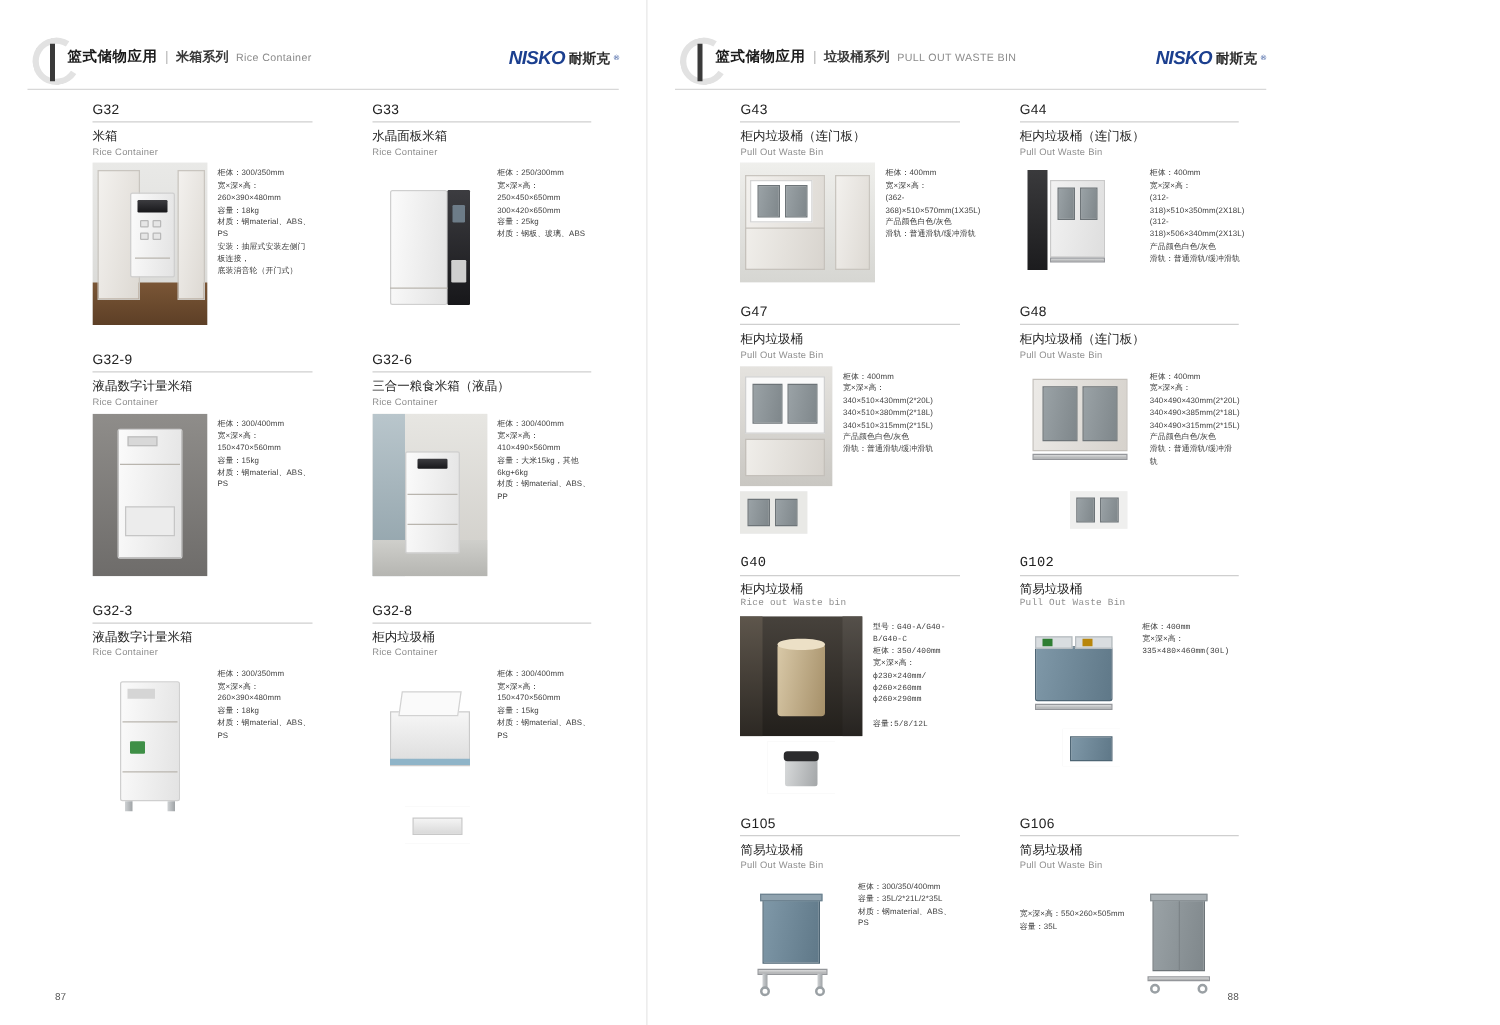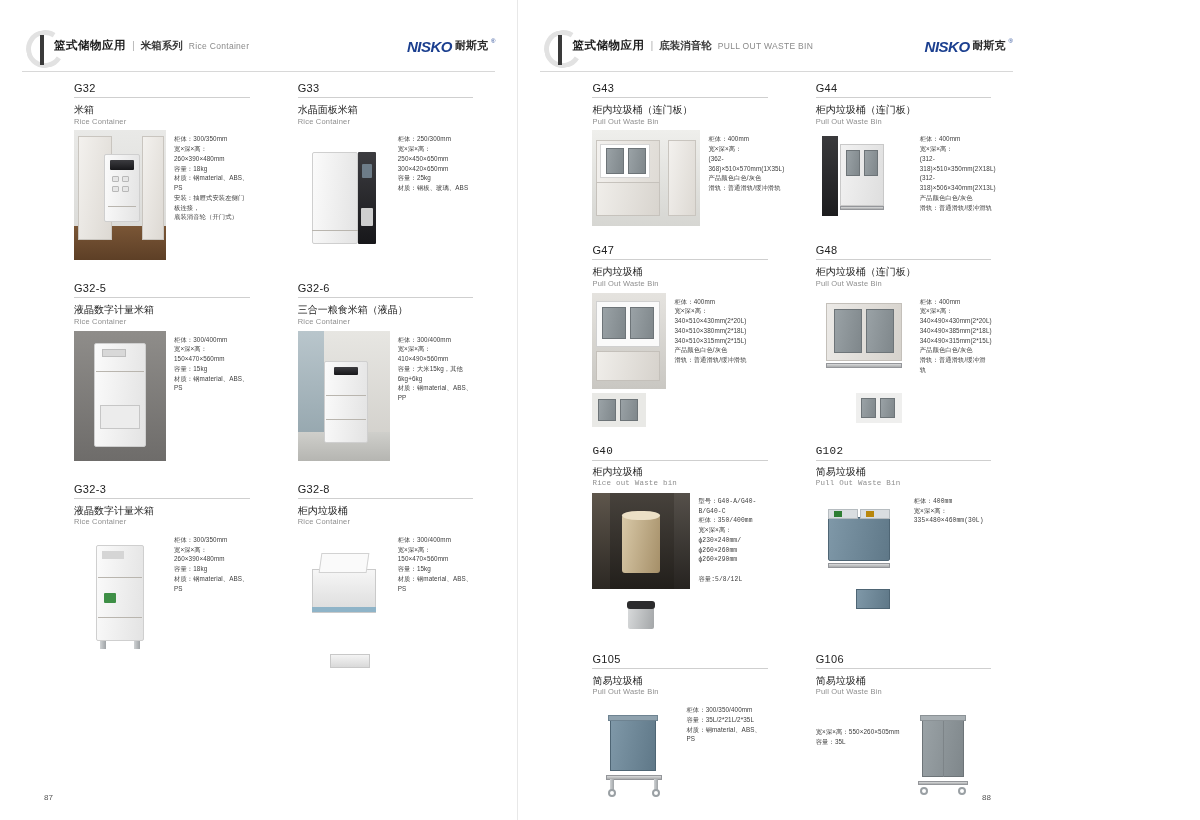--- a/index.html
+++ b/index.html
@@ -71,20 +71,21 @@
   .hdr-sub-en {
     font-size: 8.5px;
     color: #8a8a8a;
     letter-spacing: .3px;
     font-weight: normal;
   }
   .brand {
     position: absolute;
     right: 0; top: 10px;
     display: flex;
+    align-items: center;
     gap: 3px;
   }
   .brand-n {
     font-size: 15px;
     font-weight: bold;
     font-style: italic;
     color: #1b3f8f;
     letter-spacing: -.5px;
   }
   .brand-cn {
@@ -288,21 +289,21 @@
                300×420×650mm
 容量：25kg
 材质：钢板、玻璃、ABS</div>
           </div>
         </div>
       </div>
 
       <div class="col-wrap" style="margin-bottom:22px;">
 
         <div class="col">
-          <div class="item-code">G32-5</div>
+          <div class="item-code">G32-9</div>
           <div class="item-code-rule"></div>
           <div class="item-name">液晶数字计量米箱</div>
           <div class="item-name-en">Rice Container</div>
           <div class="item-body">
             <div class="photo-col">
               <div class="photo" style="width:92px;height:130px;">
                 <div class="ph-in">
                   <div style="position:absolute;inset:0;background:linear-gradient(180deg,#8f8d8a,#6e6c6a);"></div>
                   <div class="appliance" style="left:20px;top:12px;width:52px;height:104px;"></div>
                   <div class="panelline" style="left:22px;top:40px;width:48px;height:1px;"></div>
@@ -410,21 +411,21 @@
   </div>
 
   <div class="leaf right">
 
     <div class="hdr">
       <div class="hdr-c"></div>
       <div class="hdr-bar"></div>
       <div class="hdr-titles">
         <span class="hdr-main">篮式储物应用</span>
         <span class="hdr-sep">|</span>
-        <span class="hdr-sub">底装消音轮</span>
+        <span class="hdr-sub">垃圾桶系列</span>
         <span class="hdr-sub-en">PULL OUT WASTE BIN</span>
       </div>
       <div class="brand">
         <span class="brand-n">NISKO</span>
         <span class="brand-cn">耐斯克</span>
         <span class="brand-r">®</span>
       </div>
       <div class="hdr-rule"></div>
     </div>
 

